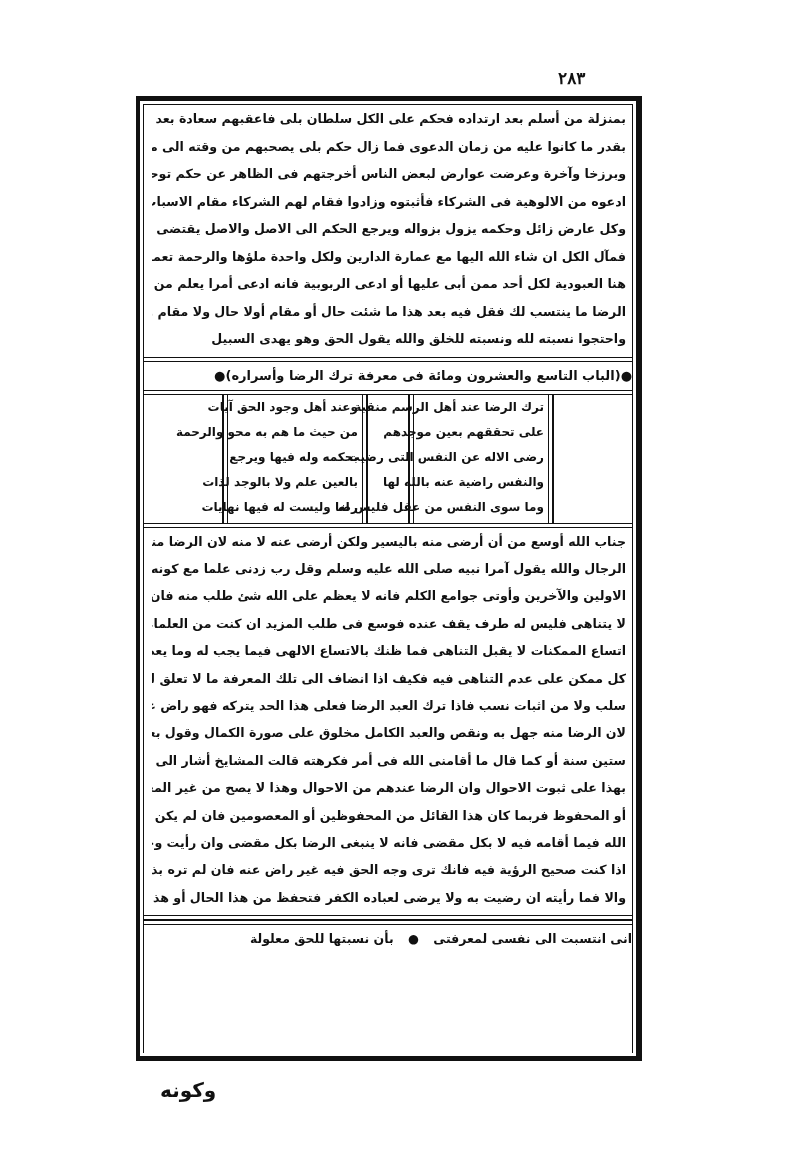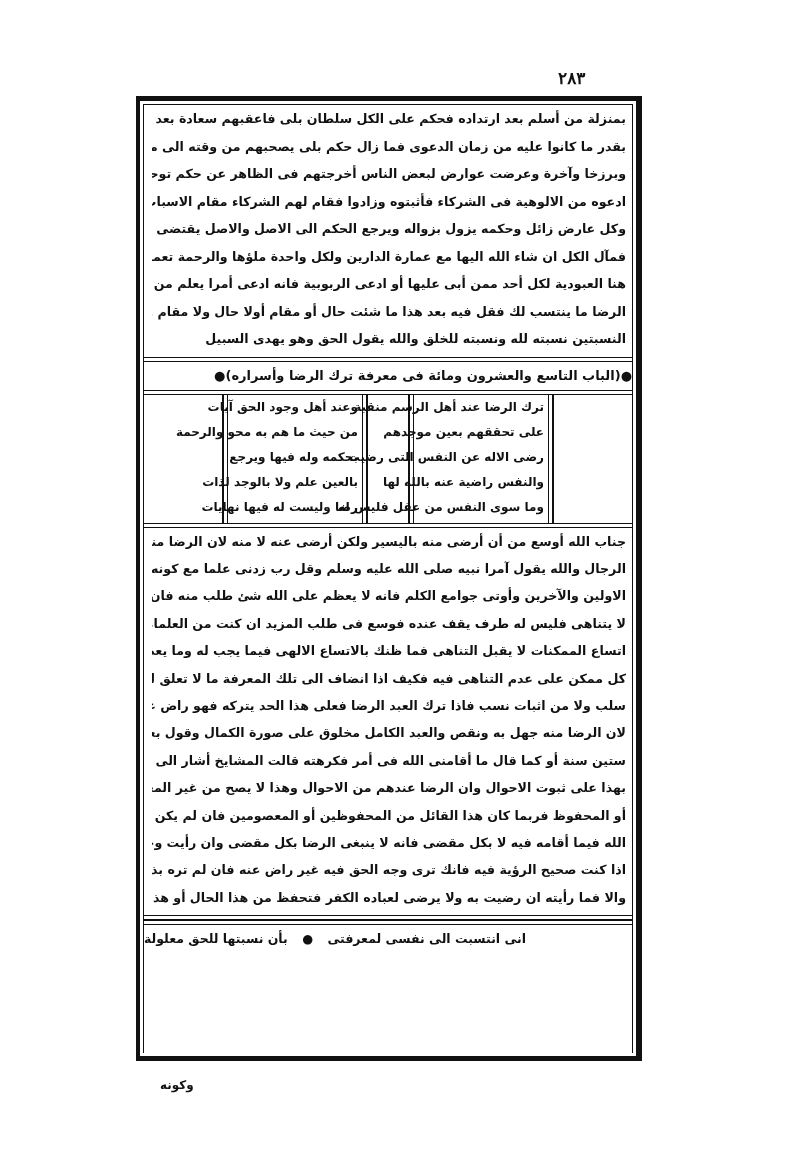--- a/index.html
+++ b/index.html
@@ -45,45 +45,45 @@
     box-sizing:border-box; position:relative;
   }
   .poem-col::before, .poem-col::after {
     content:""; position:absolute; top:0; bottom:0; width:1px; background:#111;
   }
   .poem-col::before { right:3px; }
   .poem-col::after { left:3px; }
   .poem-line { display:block; white-space:nowrap; }
   .catchword {
     position:absolute; top:1078px; left:160px; direction:rtl;
-    font-weight:bold; font-size:12px; font-family:"DejaVu Sans", sans-serif;
+    font-weight:bold; font-size:20px; font-family:"DejaVu Sans", sans-serif;
   }
   .verse-footer {
-    direction:rtl; text-align:left; font-weight:bold; font-size:12.5px; line-height:28px;
+    direction:rtl; text-align:right; font-weight:bold; font-size:12.5px; line-height:28px;
   }
   .bullet { display:inline-block; margin:0 10px; }
 </style>
 </head>
 <body>
 
 <div class="page-number">٢٨٣</div>
 
 <div class="frame">
   <div class="inner">
 
     <div class="prose" style="padding-top:0;">
       <span class="line">بمنزلة من أسلم بعد ارتداده فحكم على الكل سلطان بلى فاعقبهم سعادة بعد ما مسهم من الشقاء</span>
       <span class="line">بقدر ما كانوا عليه من زمان الدعوى فما زال حكم بلى يصحبهم من وقته الى ما لا يتناهى دنيا</span>
       <span class="line">وبرزخا وآخرة وعرضت عوارض لبعض الناس أخرجتهم فى الظاهر عن حكم توحيدهم بما</span>
       <span class="line">ادعوه من الالوهية فى الشركاء فأثبتوه وزادوا فقام لهم الشركاء مقام الاسباب للمؤمنين</span>
       <span class="line">وكل عارض زائل وحكمه يزول بزواله ويرجع الحكم الى الاصل والاصل يقتضى السعادة</span>
       <span class="line">فمآل الكل ان شاء الله اليها مع عمارة الدارين ولكل واحدة ملؤها والرحمة تعمهما كما صحبت</span>
       <span class="line">هنا العبودية لكل أحد ممن أبى عليها أو ادعى الربوبية فانه ادعى أمرا يعلم من نفسه خلافه فمقام</span>
       <span class="line">الرضا ما ينتسب لك فقل فيه بعد هذا ما شئت حال أو مقام أولا حال ولا مقام واعلم الفرق فيه بين</span>
-      <span class="line last">النسبتين نسبته لله ونسبته للخلق والله يقول الحق وهو يهدى السبيل</span>
+      <span class="line last">واحتجوا نسبته لله ونسبته للخلق والله يقول الحق وهو يهدى السبيل</span>
     </div>
 
     <div class="sep" style="margin-top:4px;"></div>
     <div class="heading">●(الباب التاسع والعشرون ومائة فى معرفة ترك الرضا وأسراره)●</div>
     <div class="sep"></div>
 
     <div class="poem">
       <div class="poem-col">
         <span class="poem-line">ترك الرضا عند أهل الرسم منقبة</span>
         <span class="poem-line">على تحققهم بعين موجدهم</span>

